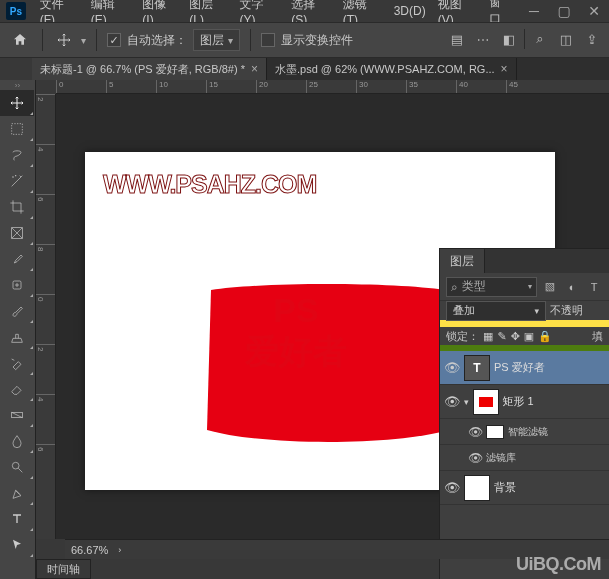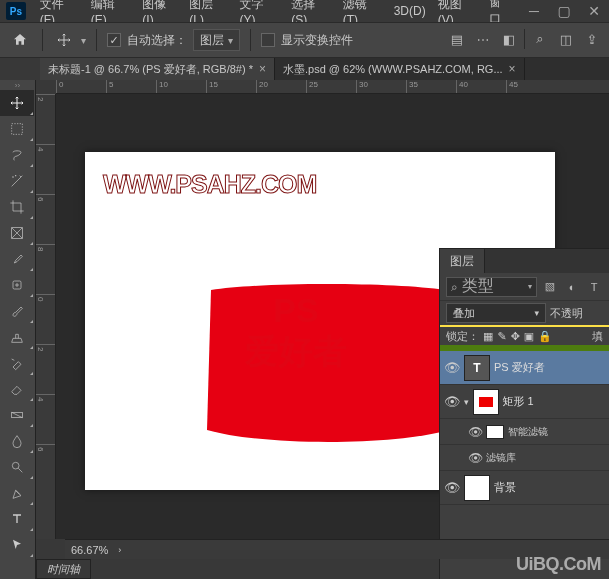--- a/index.html
+++ b/index.html
@@ -21,21 +21,21 @@
 .options-bar .sep { width: 1px; height: 22px; background: #2a2a2a; margin: 0 4px; }
 .checkbox { width: 14px; height: 14px; border: 1px solid #666; background: #3a3a3a; display: inline-flex; align-items: center; justify-content: center; }
 .checkbox.checked::after { content: "✓"; font-size: 11px; color: #ccc; }
 .label { font-size: 12px; }
 .dropdown { height: 22px; background: #3a3a3a; border: 1px solid #555; padding: 0 6px; display: flex; align-items: center; gap: 4px; font-size: 12px; }
 .dropdown::after { content: "▾"; font-size: 10px; color: #aaa; }
 .right-tools { position: absolute; right: 6px; top: 28px; display: flex; gap: 4px; align-items: center; }
 .right-tools span { width: 22px; height: 22px; display: flex; align-items: center; justify-content: center; font-size: 13px; color: #bbb; }
 
 
-.doc-tabs { position: absolute; top: 58px; left: 40px; right: 0; height: 22px; display: flex; align-items: end; background: #2e2e2e; }
+.doc-tabs { position: absolute; top: 58px; left: 32px; right: 0; height: 22px; display: flex; align-items: end; background: #2e2e2e; }
 .doc-tab { height: 22px; padding: 0 8px; display: flex; align-items: center; gap: 6px; font-size: 11px; border-right: 1px solid #1e1e1e; }
 .doc-tab.active { background: #3f3f3f; }
 .doc-tab .close { font-size: 12px; color: #aaa; }
 
 
 .ruler-h { position: absolute; top: 80px; left: 56px; right: 0; height: 14px; background: #3a3a3a; border-bottom: 1px solid #222; font-size: 8px; color: #999; display: flex; overflow: hidden; }
 .ruler-h span { width: 50px; border-left: 1px solid #666; padding-left: 2px; }
 .ruler-v { position: absolute; top: 94px; left: 36px; width: 20px; bottom: 40px; background: #3a3a3a; border-right: 1px solid #222; font-size: 8px; color: #999; display: flex; flex-direction: column; overflow: hidden; }
 .ruler-v span { height: 50px; border-top: 1px solid #666; padding-top: 2px; writing-mode: vertical-lr; }
 
@@ -50,32 +50,32 @@
 
 .canvas-area { position: absolute; top: 94px; left: 56px; right: 0; bottom: 40px; background: #2a2a2a; overflow: hidden; }
 .artboard { position: absolute; top: 58px; left: 29px; width: 470px; height: 338px; background: #fff; box-shadow: 0 0 8px rgba(0,0,0,.5); }
 .watermark-text { position: absolute; top: 18px; left: 18px; font-size: 25px; font-weight: 900; font-family: Arial, sans-serif; color: #fff; -webkit-text-stroke: 1px #7a0e0e; letter-spacing: -1px; }
 .red-shape { position: absolute; top: 128px; left: 118px; width: 250px; height: 168px; }
 .red-shape svg { width: 100%; height: 100%; }
 .red-caption { position: absolute; top: 138px; left: 160px; color: #c82020; font-size: 34px; font-weight: 700; opacity: 0.15; text-align: center; line-height: 1.2; }
 
 
 .status-bar { position: absolute; bottom: 20px; left: 36px; right: 0; height: 20px; background: #3a3a3a; display: flex; align-items: center; padding-left: 6px; font-size: 11px; color: #ccc; gap: 10px; border-top: 1px solid #222; margin-left: 29px; }
-.timeline-tab { position: absolute; bottom: 0; left: 36px; height: 20px; background: #383838; padding: 8px 10px; display: flex; align-items: center; font-size: 11px; border: 1px solid #222; font-style: italic; }
+.timeline-tab { position: absolute; bottom: 0; left: 36px; height: 20px; background: #383838; padding: 8px 10px; display: flex; align-items: center; font-size: 11px; border: 1px solid #222; }
 
 
 .layers-panel { position: absolute; top: 248px; right: 0; width: 170px; bottom: 0; background: #3f3f3f; border-left: 1px solid #222; border-top: 1px solid #222; display: flex; flex-direction: column; }
 .layers-panel .panel-tabs { height: 24px; display: flex; align-items: center; background: #333; }
 .layers-panel .panel-tab { padding: 0 10px; height: 24px; display: flex; align-items: center; font-size: 12px; background: #3f3f3f; border-right: 1px solid #222; }
 .layers-panel .controls-row { height: 28px; display: flex; align-items: center; padding: 0 6px; gap: 4px; border-bottom: 1px solid #333; }
-.layers-panel .search { flex: 1; height: 20px; background: #2f2f2f; border: 1px solid #555; display: flex; align-items: center; padding: 0 4px; font-size: 16px; color: #aaa; gap: 4px; }
+.layers-panel .search { flex: 1; height: 20px; background: #2f2f2f; border: 1px solid #555; display: flex; align-items: center; padding: 0 4px; font-size: 12px; color: #aaa; gap: 4px; }
 .layers-panel .search::before { content: "⌕"; font-size: 12px; }
 .layers-panel .search::after { content: "▾"; font-size: 8px; margin-left: auto; }
 .layers-panel .mini-icon { width: 18px; height: 18px; display: flex; align-items: center; justify-content: center; font-size: 11px; color: #bbb; }
-.layers-panel .blend-row { height: 26px; display: flex; align-items: center; padding: 0 6px; gap: 4px; border-bottom: 2px solid #fde047; }
+.layers-panel .blend-row { height: 26px; display: flex; align-items: center; padding: 0 6px; gap: 4px; border-bottom: 7px solid #fde047; }
 .layers-panel .blend-dd { width: 100px; height: 20px; background: #2f2f2f; border: 1px solid #555; display: flex; align-items: center; padding: 0 6px; font-size: 11px; }
 .layers-panel .blend-dd::after { content: "▾"; margin-left: auto; font-size: 9px; }
 .layers-panel .lock-row { height: 24px; display: flex; align-items: center; padding: 0 6px; gap: 4px; font-size: 10px; border-bottom: 6px solid #4d7c0f; }
 .layers-panel .lock-row span { font-size: 11px; }
 .layers-panel .layer-list { flex: 1; overflow: hidden; }
 .layer { display: flex; align-items: center; height: 34px; border-bottom: 1px solid #333; padding: 0 4px; gap: 4px; }
 .layer.selected { background: #5a7aa0; }
 .layer .eye { width: 16px; font-size: 13px; color: #ccc; text-align: center; }
 .layer .thumb { width: 26px; height: 26px; background: #fff; border: 1px solid #222; display: flex; align-items: center; justify-content: center; font-size: 12px; position: relative; }
 .layer .thumb.text { background: #555; color: #fff; font-weight: bold; }

